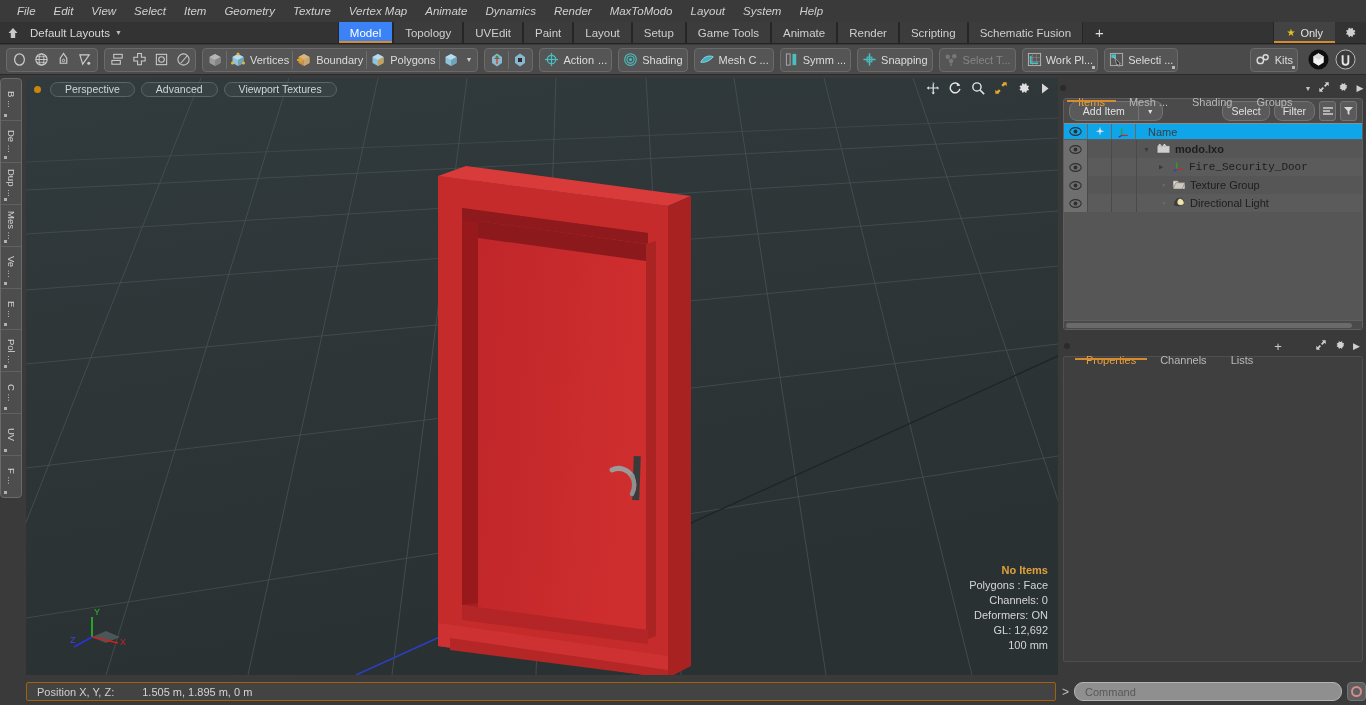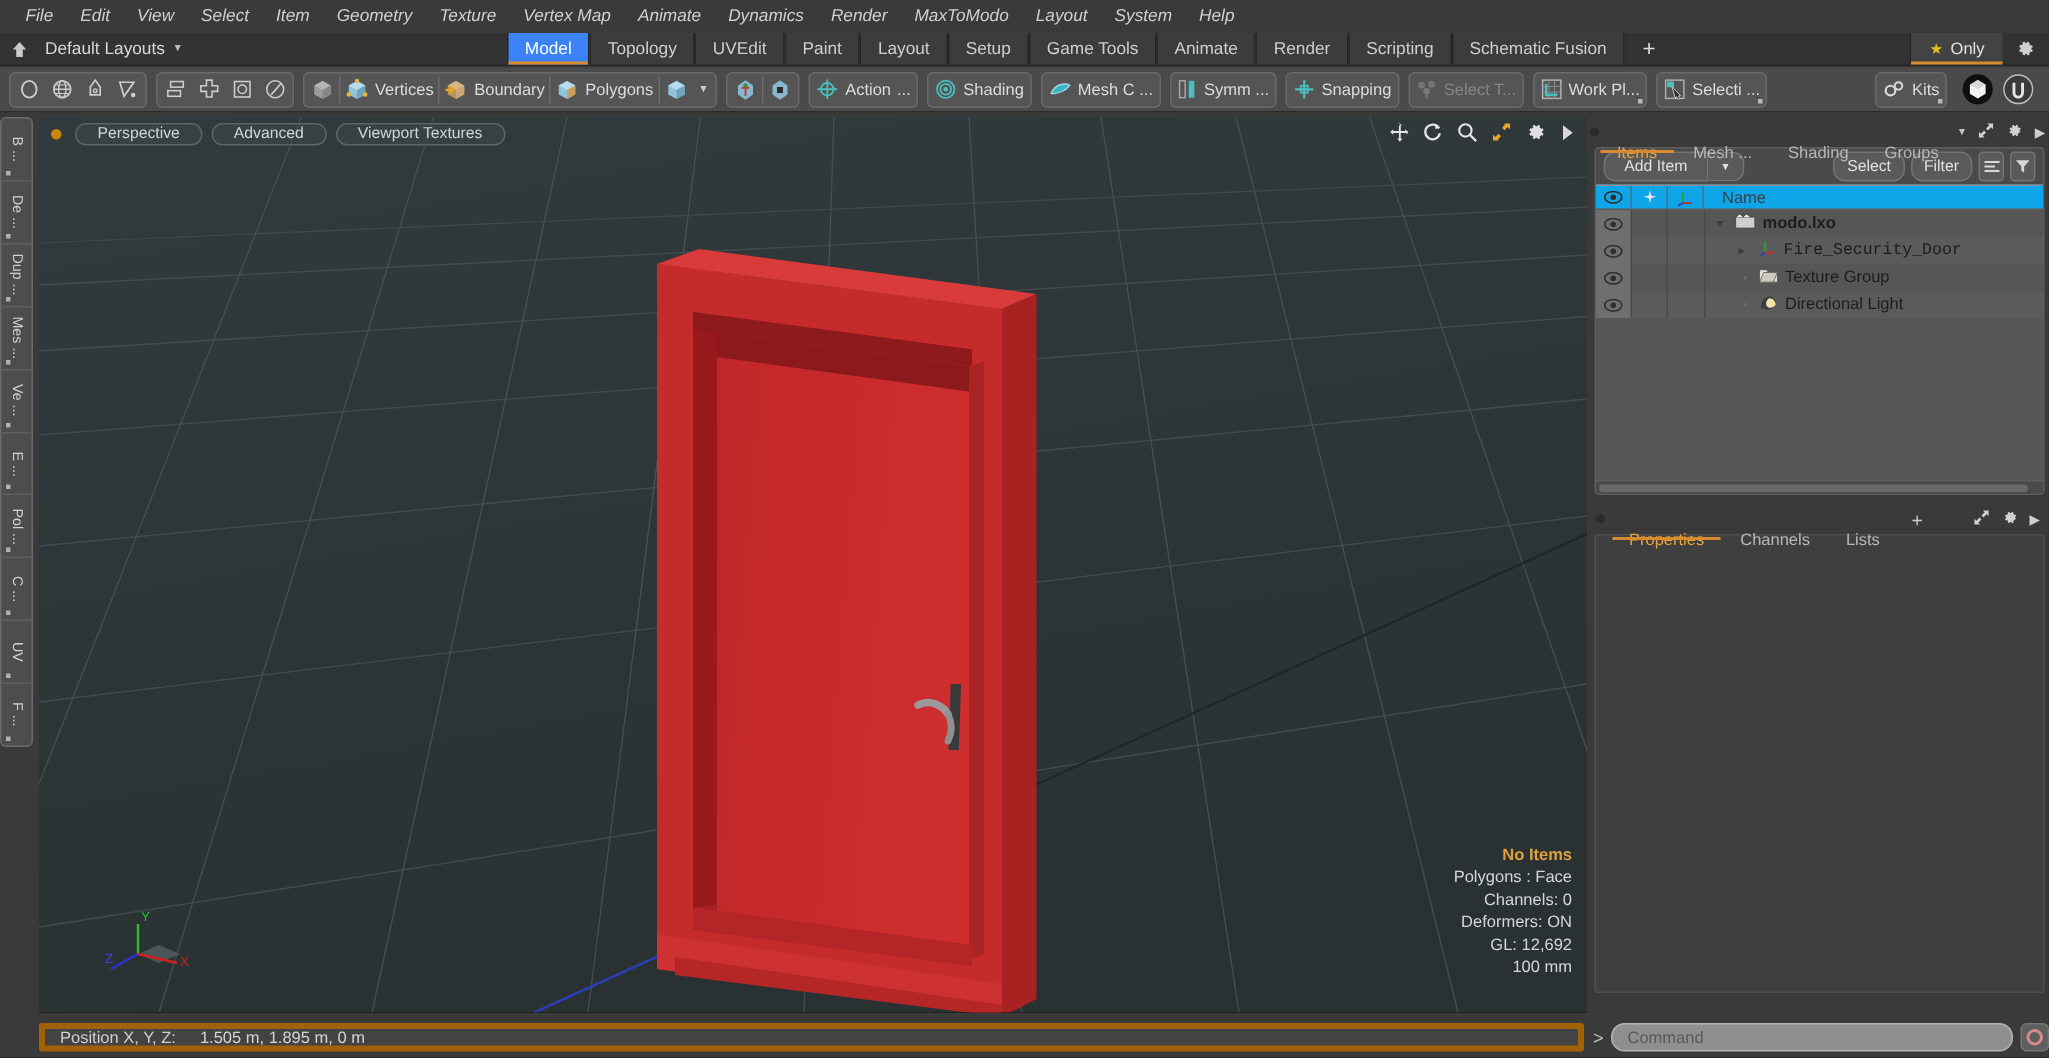--- a/index.html
+++ b/index.html
@@ -205,22 +205,22 @@
     margin:0 3px; background:#3f3f3f; border:1px solid #4e4e4e; height:306px; border-radius:2px;
   }
 
   
   .bottombar {
     position:absolute; left:0; top:678px; width:1366px; height:27px;
     background:#3a3a3a; display:flex; align-items:center;
   }
   .bb-left-ico { width:26px; }
   .status-field {
-    flex:0 0 auto; width:1030px; height:19px; background:#434343; border:4px solid #a16207;
-    display:flex; align-items:center; padding-left:10px; gap:16px; color:#d4d4d4; font-size:11px;
+    flex:0 0 auto; width:1030px; height:19px; background:#434343; border:1px solid #a16207;
+    display:flex; align-items:center; padding-left:10px; gap:28px; color:#d4d4d4; font-size:11px;
     border-radius:2px;
   }
   .status-field .lab { color:#cfcfcf; }
   .cmd-wrap { display:flex; align-items:center; gap:5px; padding-left:6px; flex:1; }
   .cmd-prompt { color:#c0c0c0; font-size:12px; }
   .cmd-input {
     flex:1; height:19px; background:#8f8f8f; border:1px solid #b4b4b4; border-radius:9px;
     color:#4a4a4a; font-size:11px; padding:0 10px; font-family:"Liberation Sans", sans-serif;
   }
   .cmd-input::placeholder { color:#585858; }

